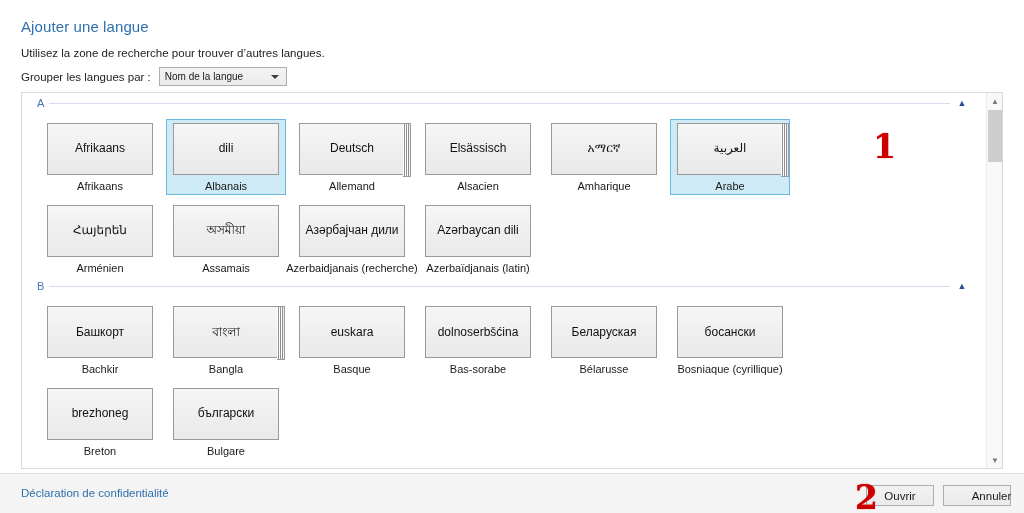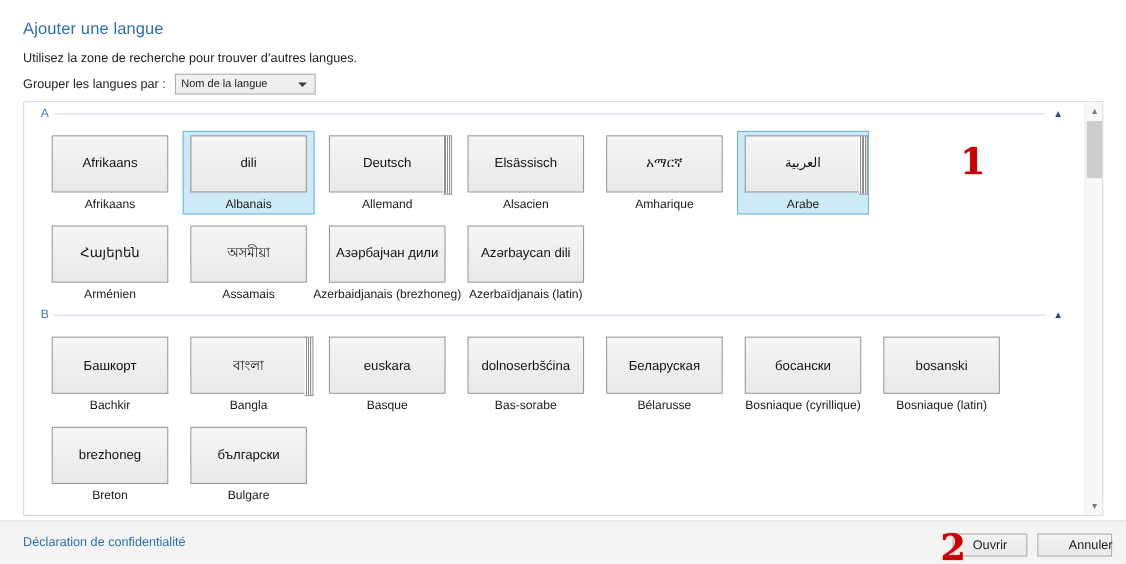--- a/index.html
+++ b/index.html
@@ -356,21 +356,21 @@
                 <span class="nat">অসমীয়া</span>
               </div>
               <div class="tile-label">Assamais</div>
             </div>
           </div>
           <div class="cell">
             <div class="tile-wrap">
               <div class="tile">
                 <span class="nat">Азәрбајчан дили</span>
               </div>
-              <div class="tile-label">Azerbaidjanais (brezhoneg)</div>
+              <div class="tile-label">Azerbaidjanais (recherche)</div>
             </div>
           </div>
           <div class="cell">
             <div class="tile-wrap">
               <div class="tile">
                 <span class="nat">Azərbaycan dili</span>
               </div>
               <div class="tile-label">Azerbaïdjanais (latin)</div>
             </div>
           </div>
@@ -420,28 +420,20 @@
               </div>
               <div class="tile-label">Bélarusse</div>
             </div>
           </div>
           <div class="cell">
             <div class="tile-wrap">
               <div class="tile">
                 <span class="nat">босански</span>
               </div>
               <div class="tile-label">Bosniaque (cyrillique)</div>
-            </div>
-          </div>
-          <div class="cell">
-            <div class="tile-wrap">
-              <div class="tile">
-                <span class="nat">bosanski</span>
-              </div>
-              <div class="tile-label">Bosniaque (latin)</div>
             </div>
           </div>
         </div>
         <div class="row">
           <div class="cell">
             <div class="tile-wrap">
               <div class="tile">
                 <span class="nat">brezhoneg</span>
               </div>
               <div class="tile-label">Breton</div>

